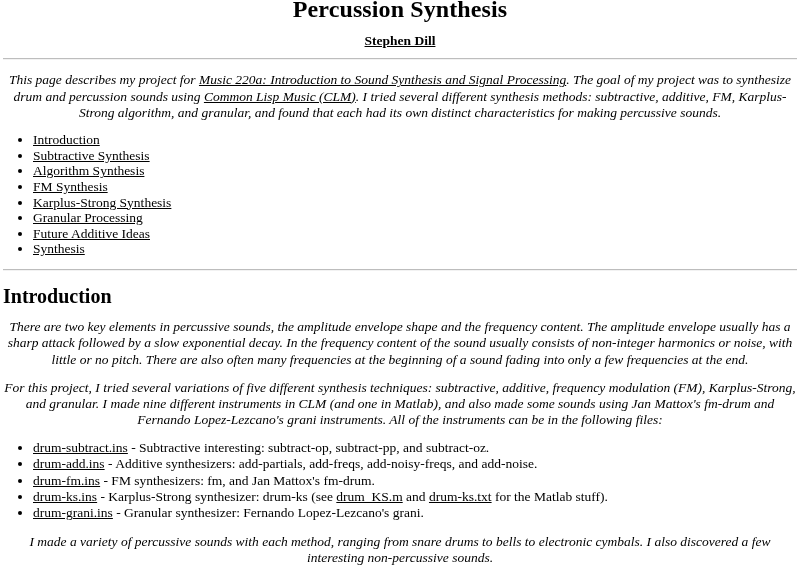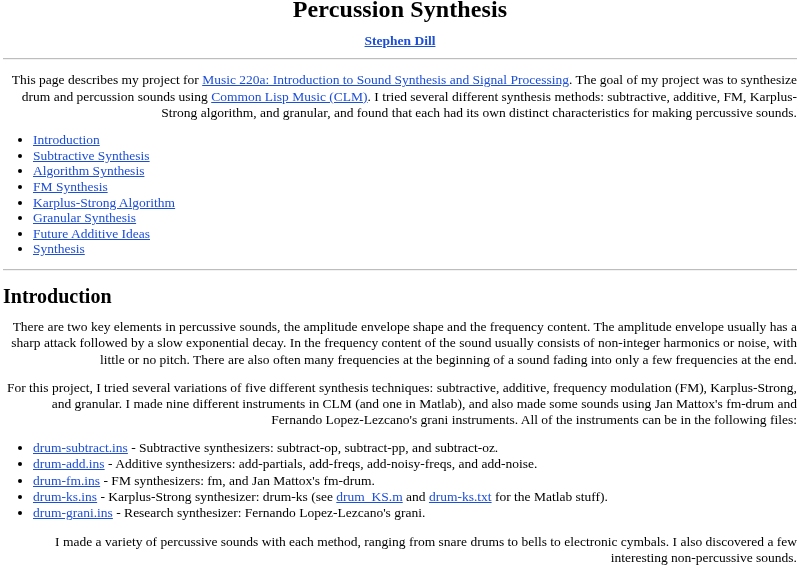--- a/index.html
+++ b/index.html
@@ -27,21 +27,21 @@
     line-height: 26px;
     letter-spacing: 0.1px;
   }
   .byline {
     text-align: center;
     margin: 11px 0 0 0;
     font-size: 13.5px;
     font-weight: bold;
   }
   a {
-    color: #1d4ed8;
+    color: #000000;
     text-decoration: underline;
   }
   .byline a {
     font-weight: bold;
   }
   hr.rule {
     border: none;
     border-top: 1px solid #bdbdbd;
     border-bottom: 1px solid #f2f2f2;
     height: 0;
@@ -49,21 +49,22 @@
   }
   hr.rule2 {
     border: none;
     border-top: 1px solid #bdbdbd;
     border-bottom: 1px solid #f2f2f2;
     height: 0;
     margin: 12px 0 0 0;
   }
   p.body-para {
     margin: 12px 0 0 0;
-    text-align: right;
+    text-align: center;
+    font-style: italic;
   }
   ul.nav-list {
     margin: 11px 0 0 0;
     padding-left: 30px;
     list-style-type: disc;
   }
   ul.nav-list li {
     margin: 0;
     padding: 0;
     line-height: 15.6px;
@@ -94,35 +95,35 @@
 
 <hr class="rule">
 
 <p class="body-para"><span>This page describes my project for </span><a href="#">Music 220a: Introduction to Sound Synthesis and Signal Processing</a><span>. The goal of my project was to synthesize drum and percussion sounds using </span><a href="#">Common Lisp Music (CLM)</a><span>. I tried several different synthesis methods: subtractive, additive, FM, Karplus-Strong algorithm, and granular, and found that each had its own distinct characteristics for making percussive sounds.</span></p>
 
 <ul class="nav-list">
   <li><a href="#">Introduction</a></li>
   <li><a href="#">Subtractive Synthesis</a></li>
   <li><a href="#">Algorithm Synthesis</a></li>
   <li><a href="#">FM Synthesis</a></li>
-  <li><a href="#">Karplus-Strong Algorithm</a></li>
-  <li><a href="#">Granular Synthesis</a></li>
+  <li><a href="#">Karplus-Strong Synthesis</a></li>
+  <li><a href="#">Granular Processing</a></li>
   <li><a href="#">Future Additive Ideas</a></li>
   <li><a href="#">Synthesis</a></li>
 </ul>
 
 <hr class="rule2">
 
 <h2 class="section-heading">Introduction</h2>
 
 <p class="body-para">There are two key elements in percussive sounds, the amplitude envelope shape and the frequency content. The amplitude envelope usually has a sharp attack followed by a slow exponential decay. In the frequency content of the sound usually consists of non-integer harmonics or noise, with little or no pitch. There are also often many frequencies at the beginning of a sound fading into only a few frequencies at the end.</p>
 
 <p class="body-para">For this project, I tried several variations of five different synthesis techniques: subtractive, additive, frequency modulation (FM), Karplus-Strong, and granular. I made nine different instruments in CLM (and one in Matlab), and also made some sounds using Jan Mattox's fm-drum and Fernando Lopez-Lezcano's grani instruments. All of the instruments can be in the following files:</p>
 
 <ul class="file-list">
-  <li><a href="#">drum-subtract.ins</a><span> - Subtractive synthesizers: subtract-op, subtract-pp, and subtract-oz.</span></li>
+  <li><a href="#">drum-subtract.ins</a><span> - Subtractive interesting: subtract-op, subtract-pp, and subtract-oz.</span></li>
   <li><a href="#">drum-add.ins</a><span> - Additive synthesizers: add-partials, add-freqs, add-noisy-freqs, and add-noise.</span></li>
   <li><a href="#">drum-fm.ins</a><span> - FM synthesizers: fm, and Jan Mattox's fm-drum.</span></li>
   <li><a href="#">drum-ks.ins</a><span> - Karplus-Strong synthesizer: drum-ks (see </span><a href="#">drum_KS.m</a><span> and </span><a href="#">drum-ks.txt</a><span> for the Matlab stuff).</span></li>
-  <li><a href="#">drum-grani.ins</a><span> - Research synthesizer: Fernando Lopez-Lezcano's grani.</span></li>
+  <li><a href="#">drum-grani.ins</a><span> - Granular synthesizer: Fernando Lopez-Lezcano's grani.</span></li>
 </ul>
 
 <p class="body-para">I made a variety of percussive sounds with each method, ranging from snare drums to bells to electronic cymbals. I also discovered a few interesting non-percussive sounds.</p>
 
 </body></html>

